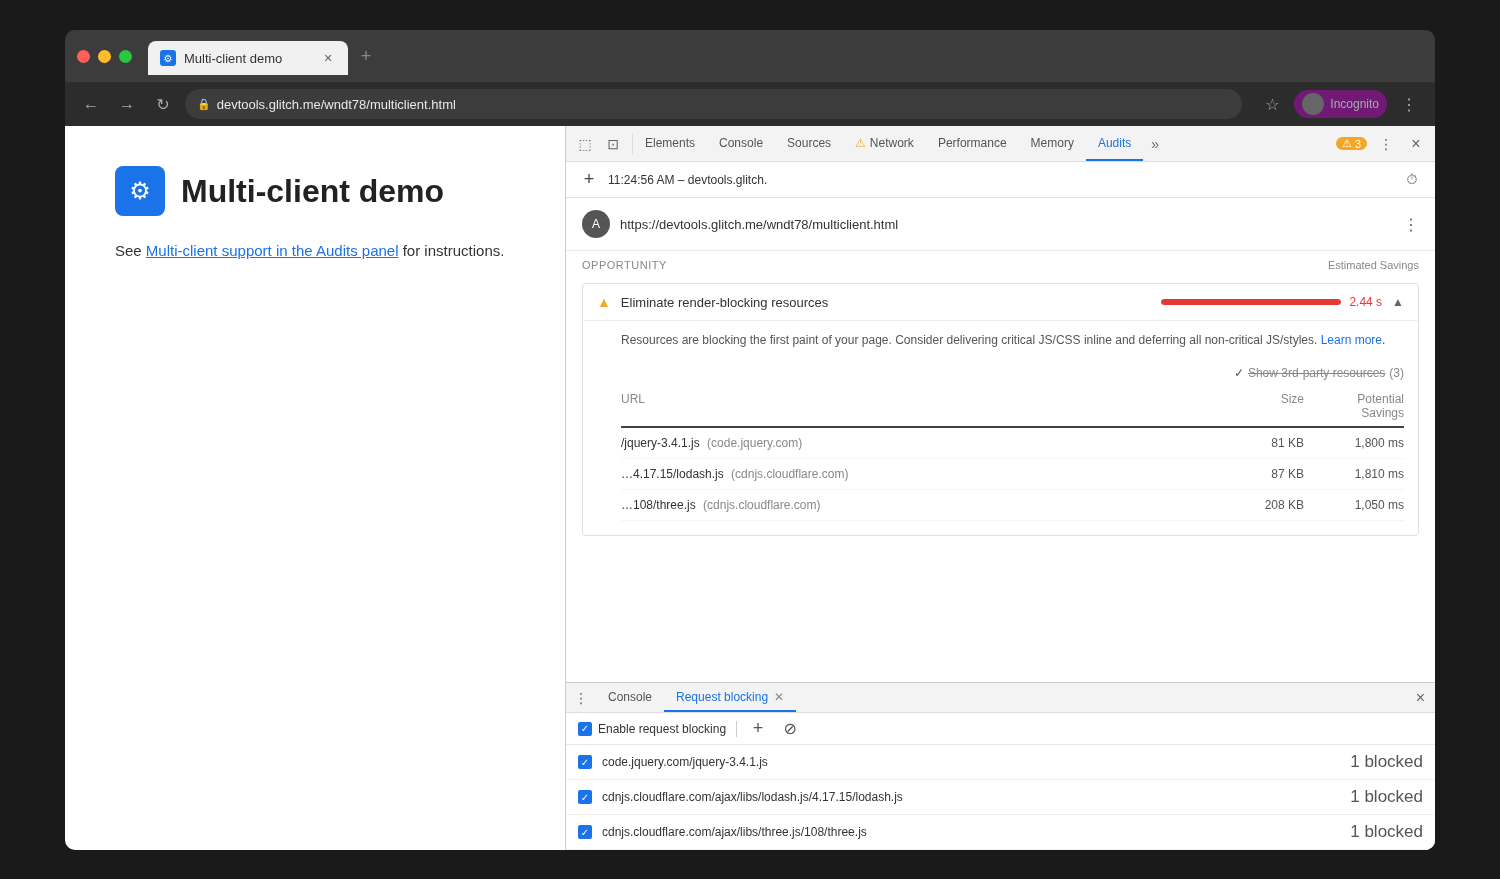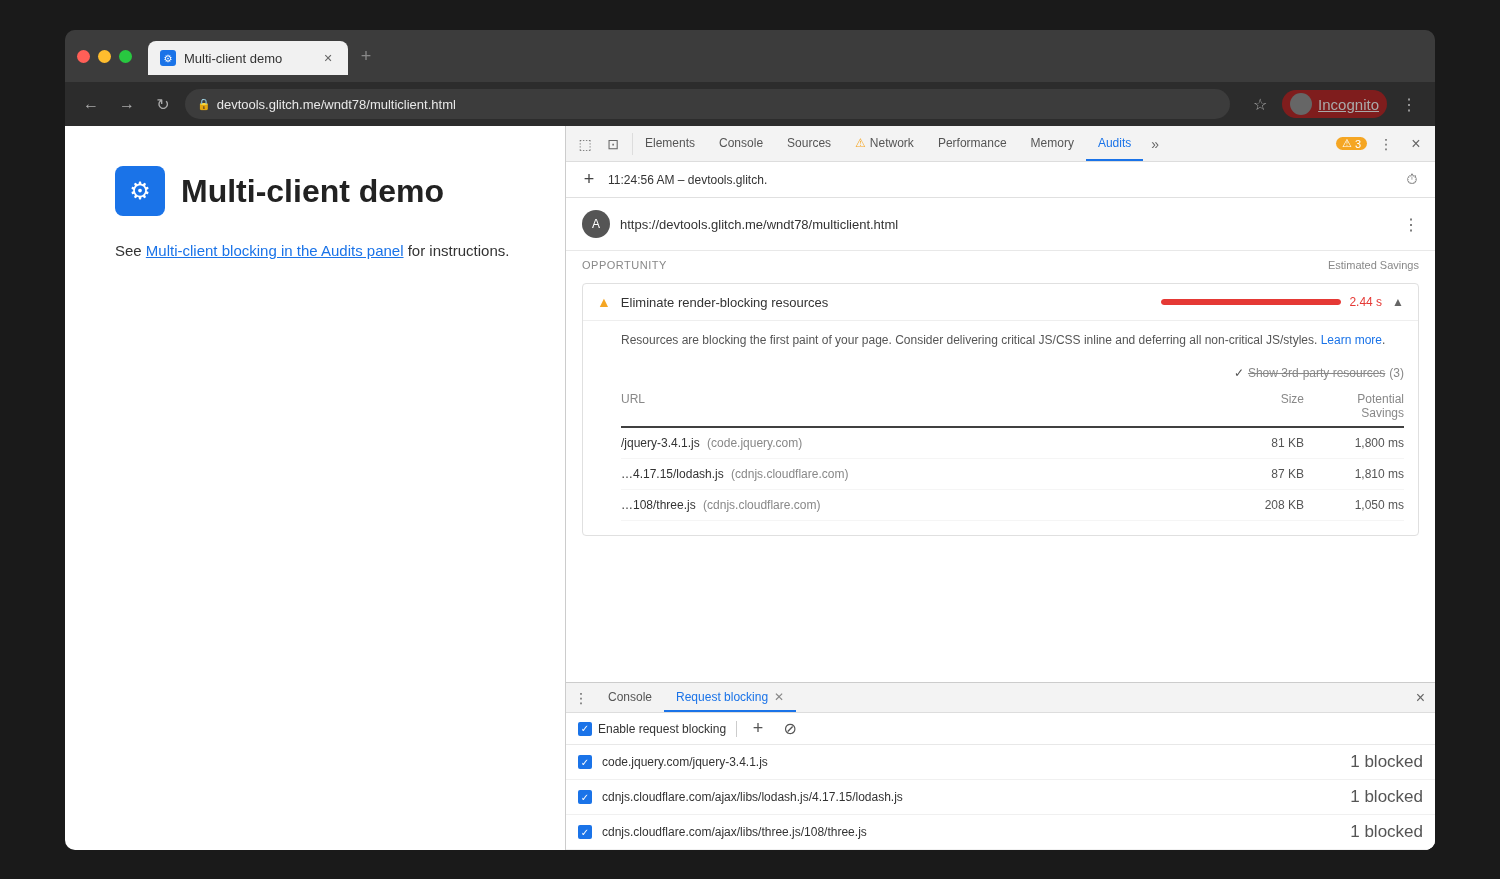--- a/index.html
+++ b/index.html
@@ -170,24 +170,23 @@
       cursor: pointer;
       width: 28px;
       height: 28px;
       border-radius: 50%;
     }
 
     .incognito-btn {
       width: auto;
       padding: 0 8px;
       gap: 6px;
-      font-size: 15px;
-      background: #7f1d1d;
+      font-size: 12px;
+      background: #701a75;
       border-radius: 20px;
-      text-decoration: underline;
     }
 
     .incognito-icon {
       width: 22px;
       height: 22px;
       background: #666;
       border-radius: 50%;
     }
 
     
@@ -779,21 +778,21 @@
   </div>
 
   <div class="main-content">
 
     <div class="page-content">
       <div class="page-header">
         <div class="page-favicon">⚙</div>
         <span class="page-title">Multi-client demo</span>
       </div>
       <p class="page-description">
-        <span>See </span><a class="page-link">Multi-client blocking in the Audits panel</a><span> for instructions.</span>
+        <span>See </span><a class="page-link">Multi-client support in the Audits panel</a><span> for instructions.</span>
       </p>
     </div>
 
     <div class="devtools-panel">
 
       <div class="devtools-toolbar">
         <div class="devtools-icons">
           <div class="devtools-icon-btn">⬚</div>
           <div class="devtools-icon-btn">⊡</div>
         </div>

